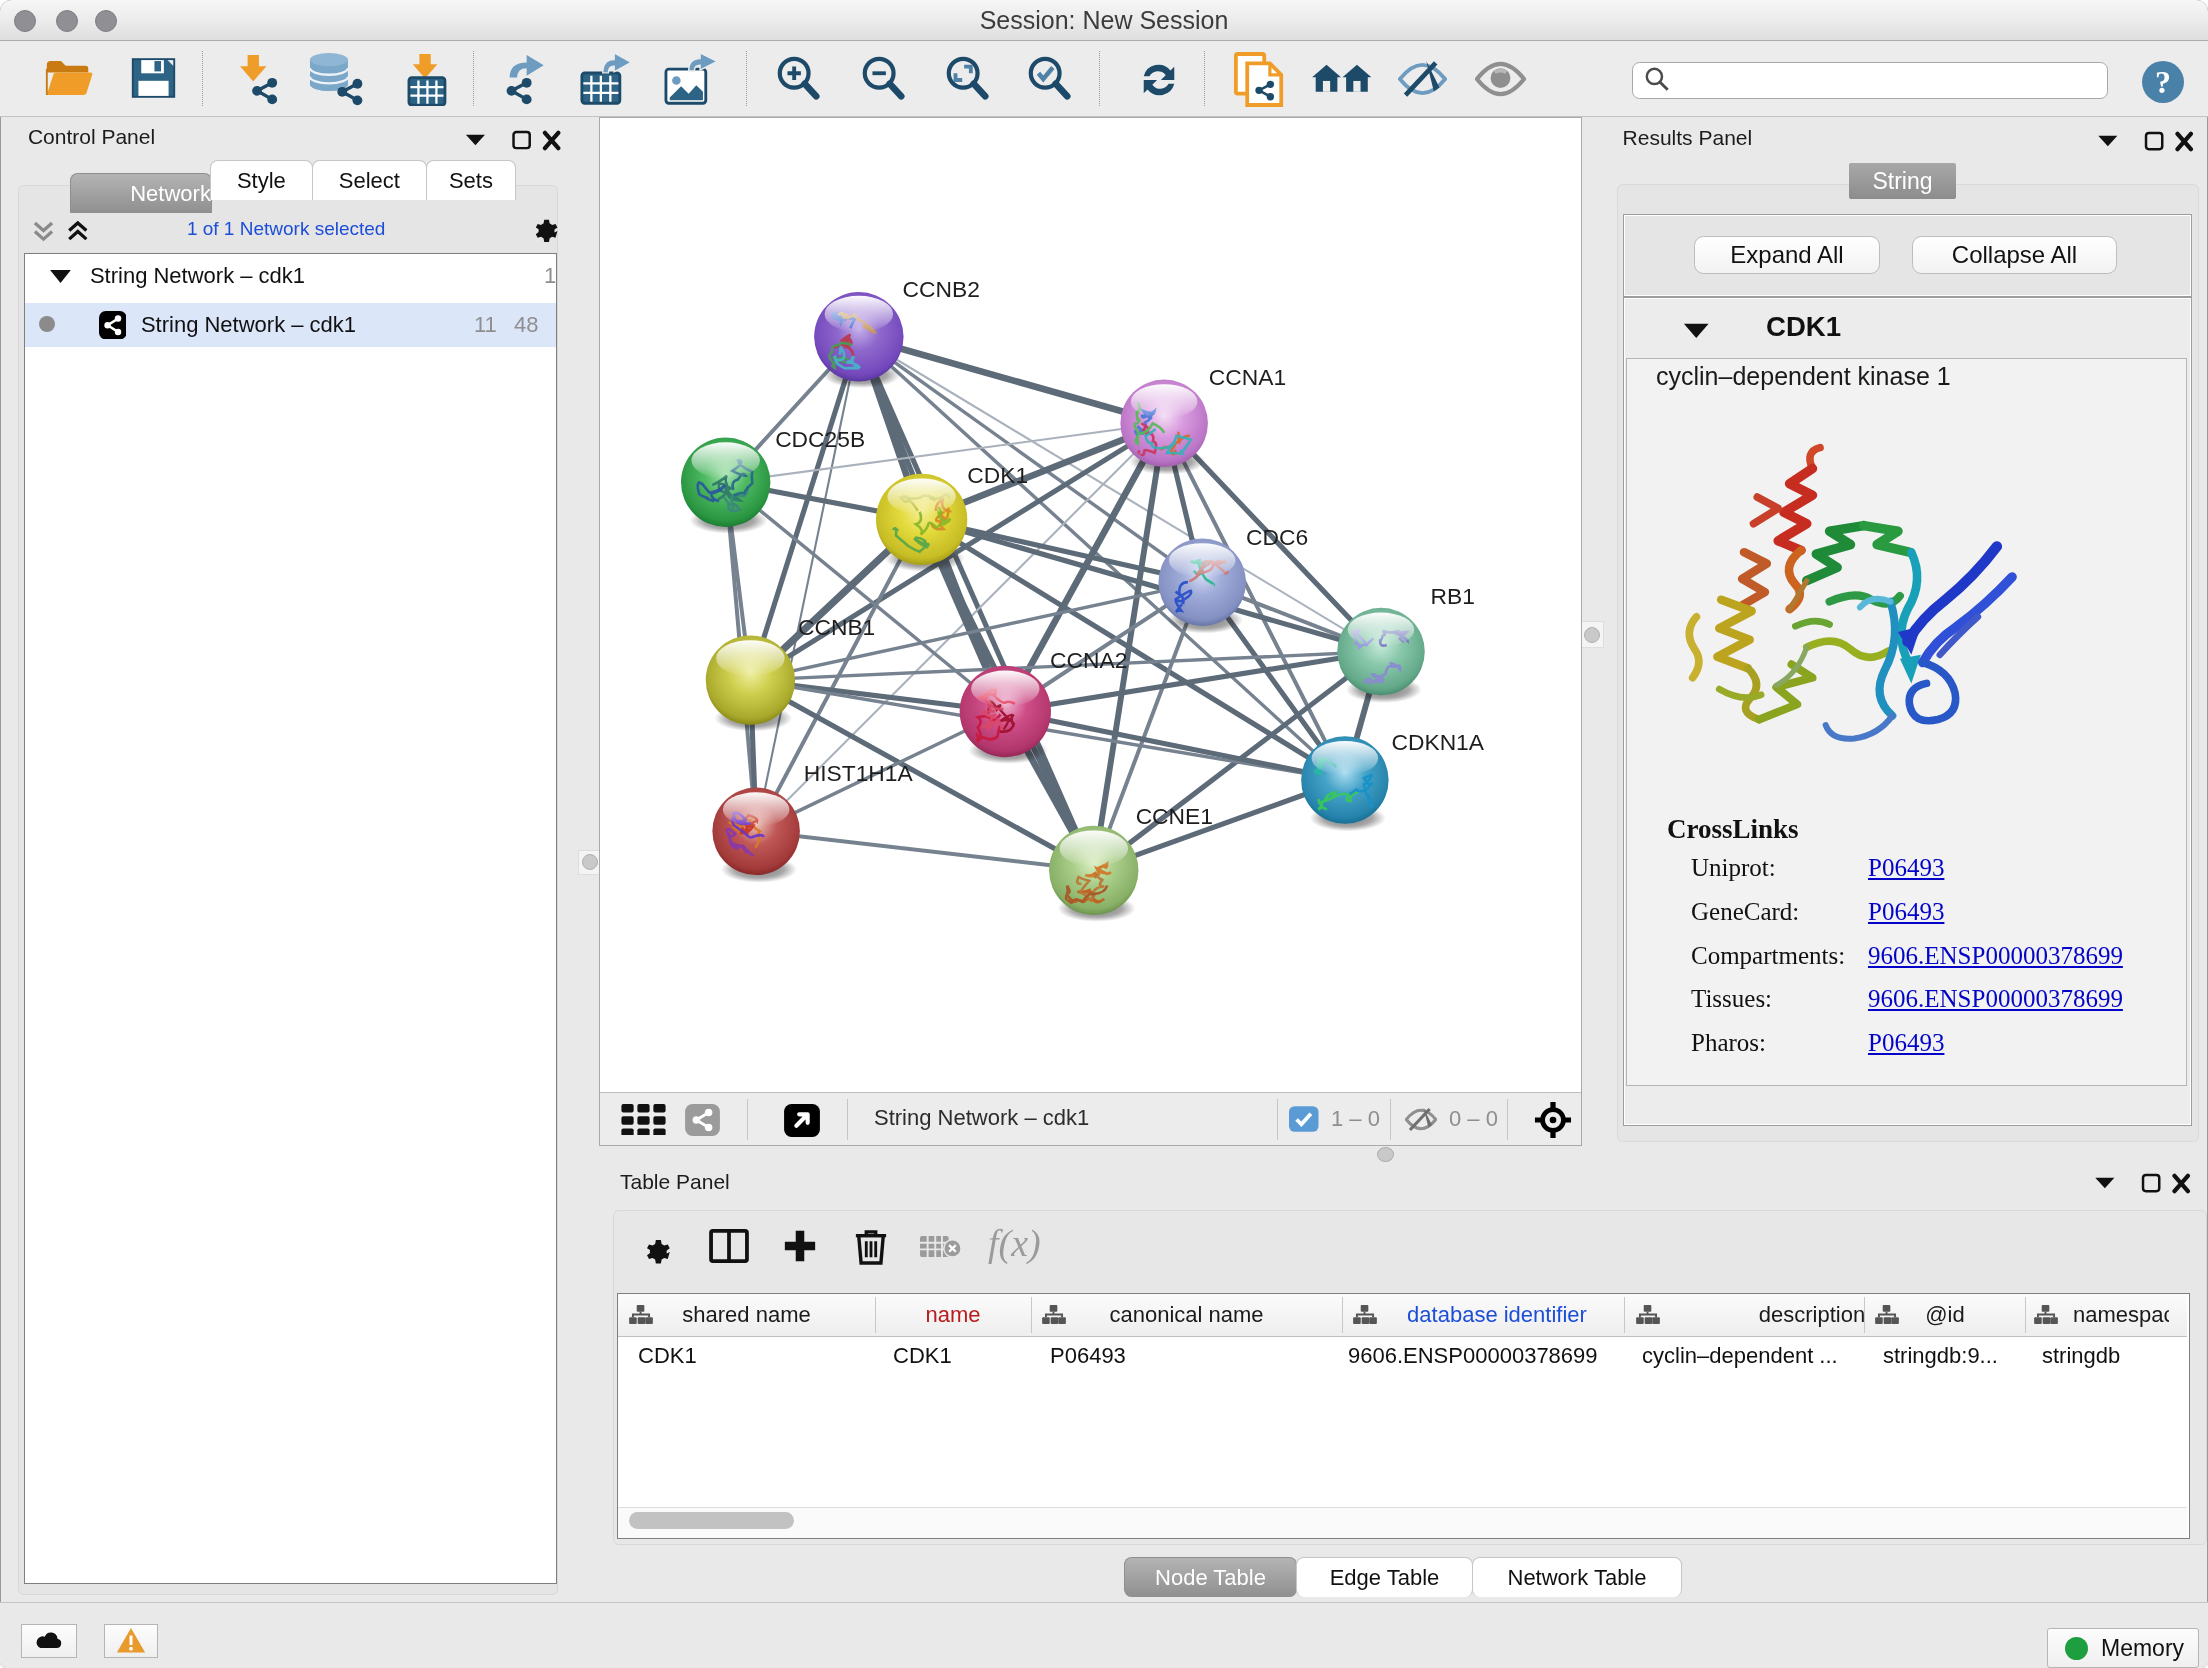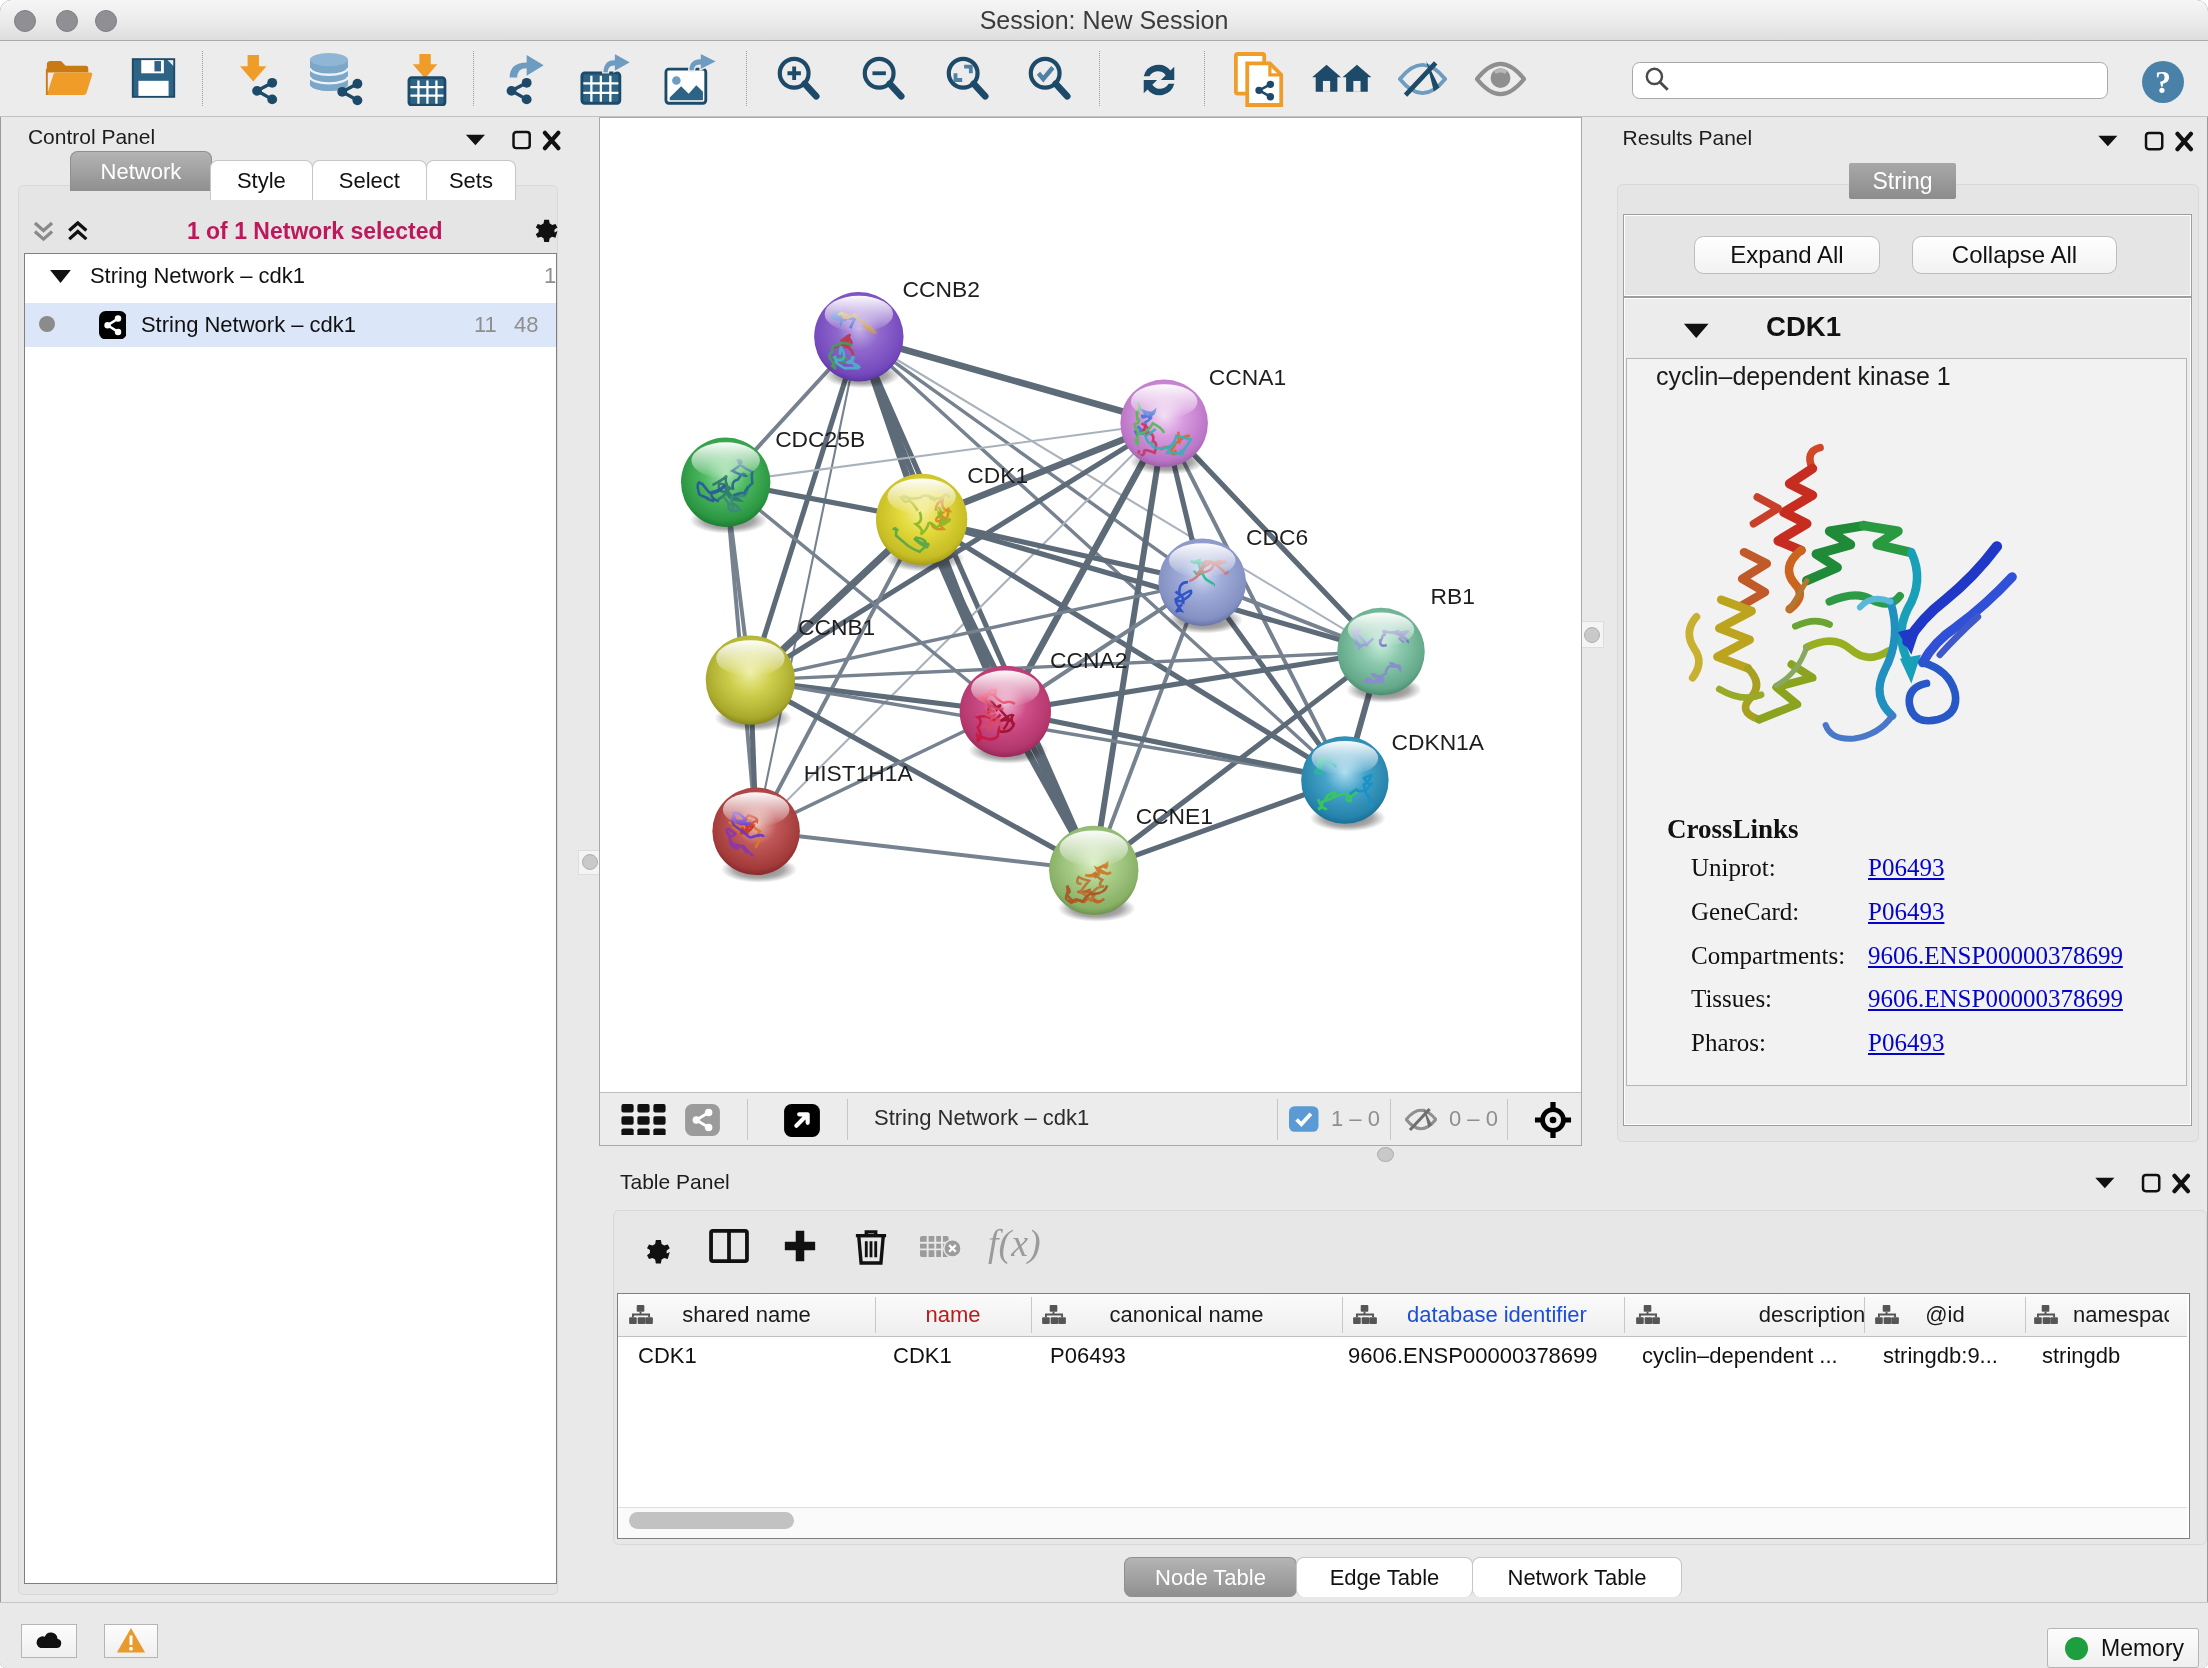--- a/index.html
+++ b/index.html
@@ -211,30 +211,30 @@
 </div>
 
   <div class="cpanel">
     <div class="ptitle abs" style="left:25px;top:7.6px;">Control Panel</div>
     <svg class="abs" style="left:461px;top:13.3px;" width="100" height="21" viewBox="0 0 105 22">
       <path d="M2 5 L22 5 L12 16 Z" fill="#111"></path>
       <rect x="52" y="2" width="17" height="17" rx="3" fill="none" stroke="#111" stroke-width="2.6"></rect>
       <path d="M85 3 L99 19 M99 3 L85 19" stroke="#111" stroke-width="4.5" stroke-linecap="round"></path>
     </svg>
     <div class="subpanel" style="left:15px;top:68px;width:538px;height:1408px;"></div>
-    <div class="tab sel" style="left:67px;top:34px;width:140px;">Network</div>
+    <div class="tab sel" style="left:67px;top:56px;width:140px;text-align:right;">Network</div>
     <div class="tab" style="left:207px;top:43px;width:101px;">Style</div>
     <div class="tab" style="left:309px;top:43px;width:113px;">Select</div>
     <div class="tab" style="left:423px;top:43px;width:88px;">Sets</div>
 
     <svg class="abs" style="left:30px;top:103px;" width="61" height="23" viewBox="0 0 64 24">
       <path d="M2 3 L11 11 L20 3 M2 12 L11 20 L20 12" stroke="#8a8a8a" stroke-width="3.4" fill="none"></path>
       <path d="M38 11 L47 3 L56 11 M38 20 L47 12 L56 20" stroke="#111" stroke-width="3.4" fill="none"></path>
     </svg>
-    <div class="abs" style="left:184px;top:101px;font-size:23px;color:#be185d;font-weight:bold;">1 of 1 Network selected</div>
+    <div class="abs" style="left:184px;top:101px;font-size:19px;color:#1d4ed8;">1 of 1 Network selected</div>
     <svg class="abs" style="left:529px;top:98px;" width="28.5" height="28.5" viewBox="0 0 24 24">
       <path fill="#111" d="M12 8.5a3.5 3.5 0 1 0 0 7 3.5 3.5 0 0 0 0-7zm9.4 5L19 14.7a7 7 0 0 1 0-2.4l2.4-1.8-1.6-3-2.9.9a7 7 0 0 0-2-1.2L14.3 4h-4l-.6 3.2a7 7 0 0 0-2 1.2l-2.9-.9-1.6 3L5.6 12a7 7 0 0 0 0 2.4l-2.4 1.8 1.6 3 2.9-.9a7 7 0 0 0 2 1.2l.6 3.2h4l.6-3.2a7 7 0 0 0 2-1.2l2.9.9z"></path>
     </svg>
     <div class="clist">
       <svg class="abs" style="left:24px;top:14.3px;" width="23" height="17" viewBox="0 0 24 18">
           <path d="M1 2 L23 2 L12 16 Z" fill="#111"></path>
         </svg>
       <div class="abs" style="left:65px;top:8.6px;font-size:22px;color:#111;">String Network – cdk1</div>
       <div class="abs" style="left:519px;top:8.6px;font-size:22px;color:#8f8f8f;">1</div>
       <div class="crow2">

